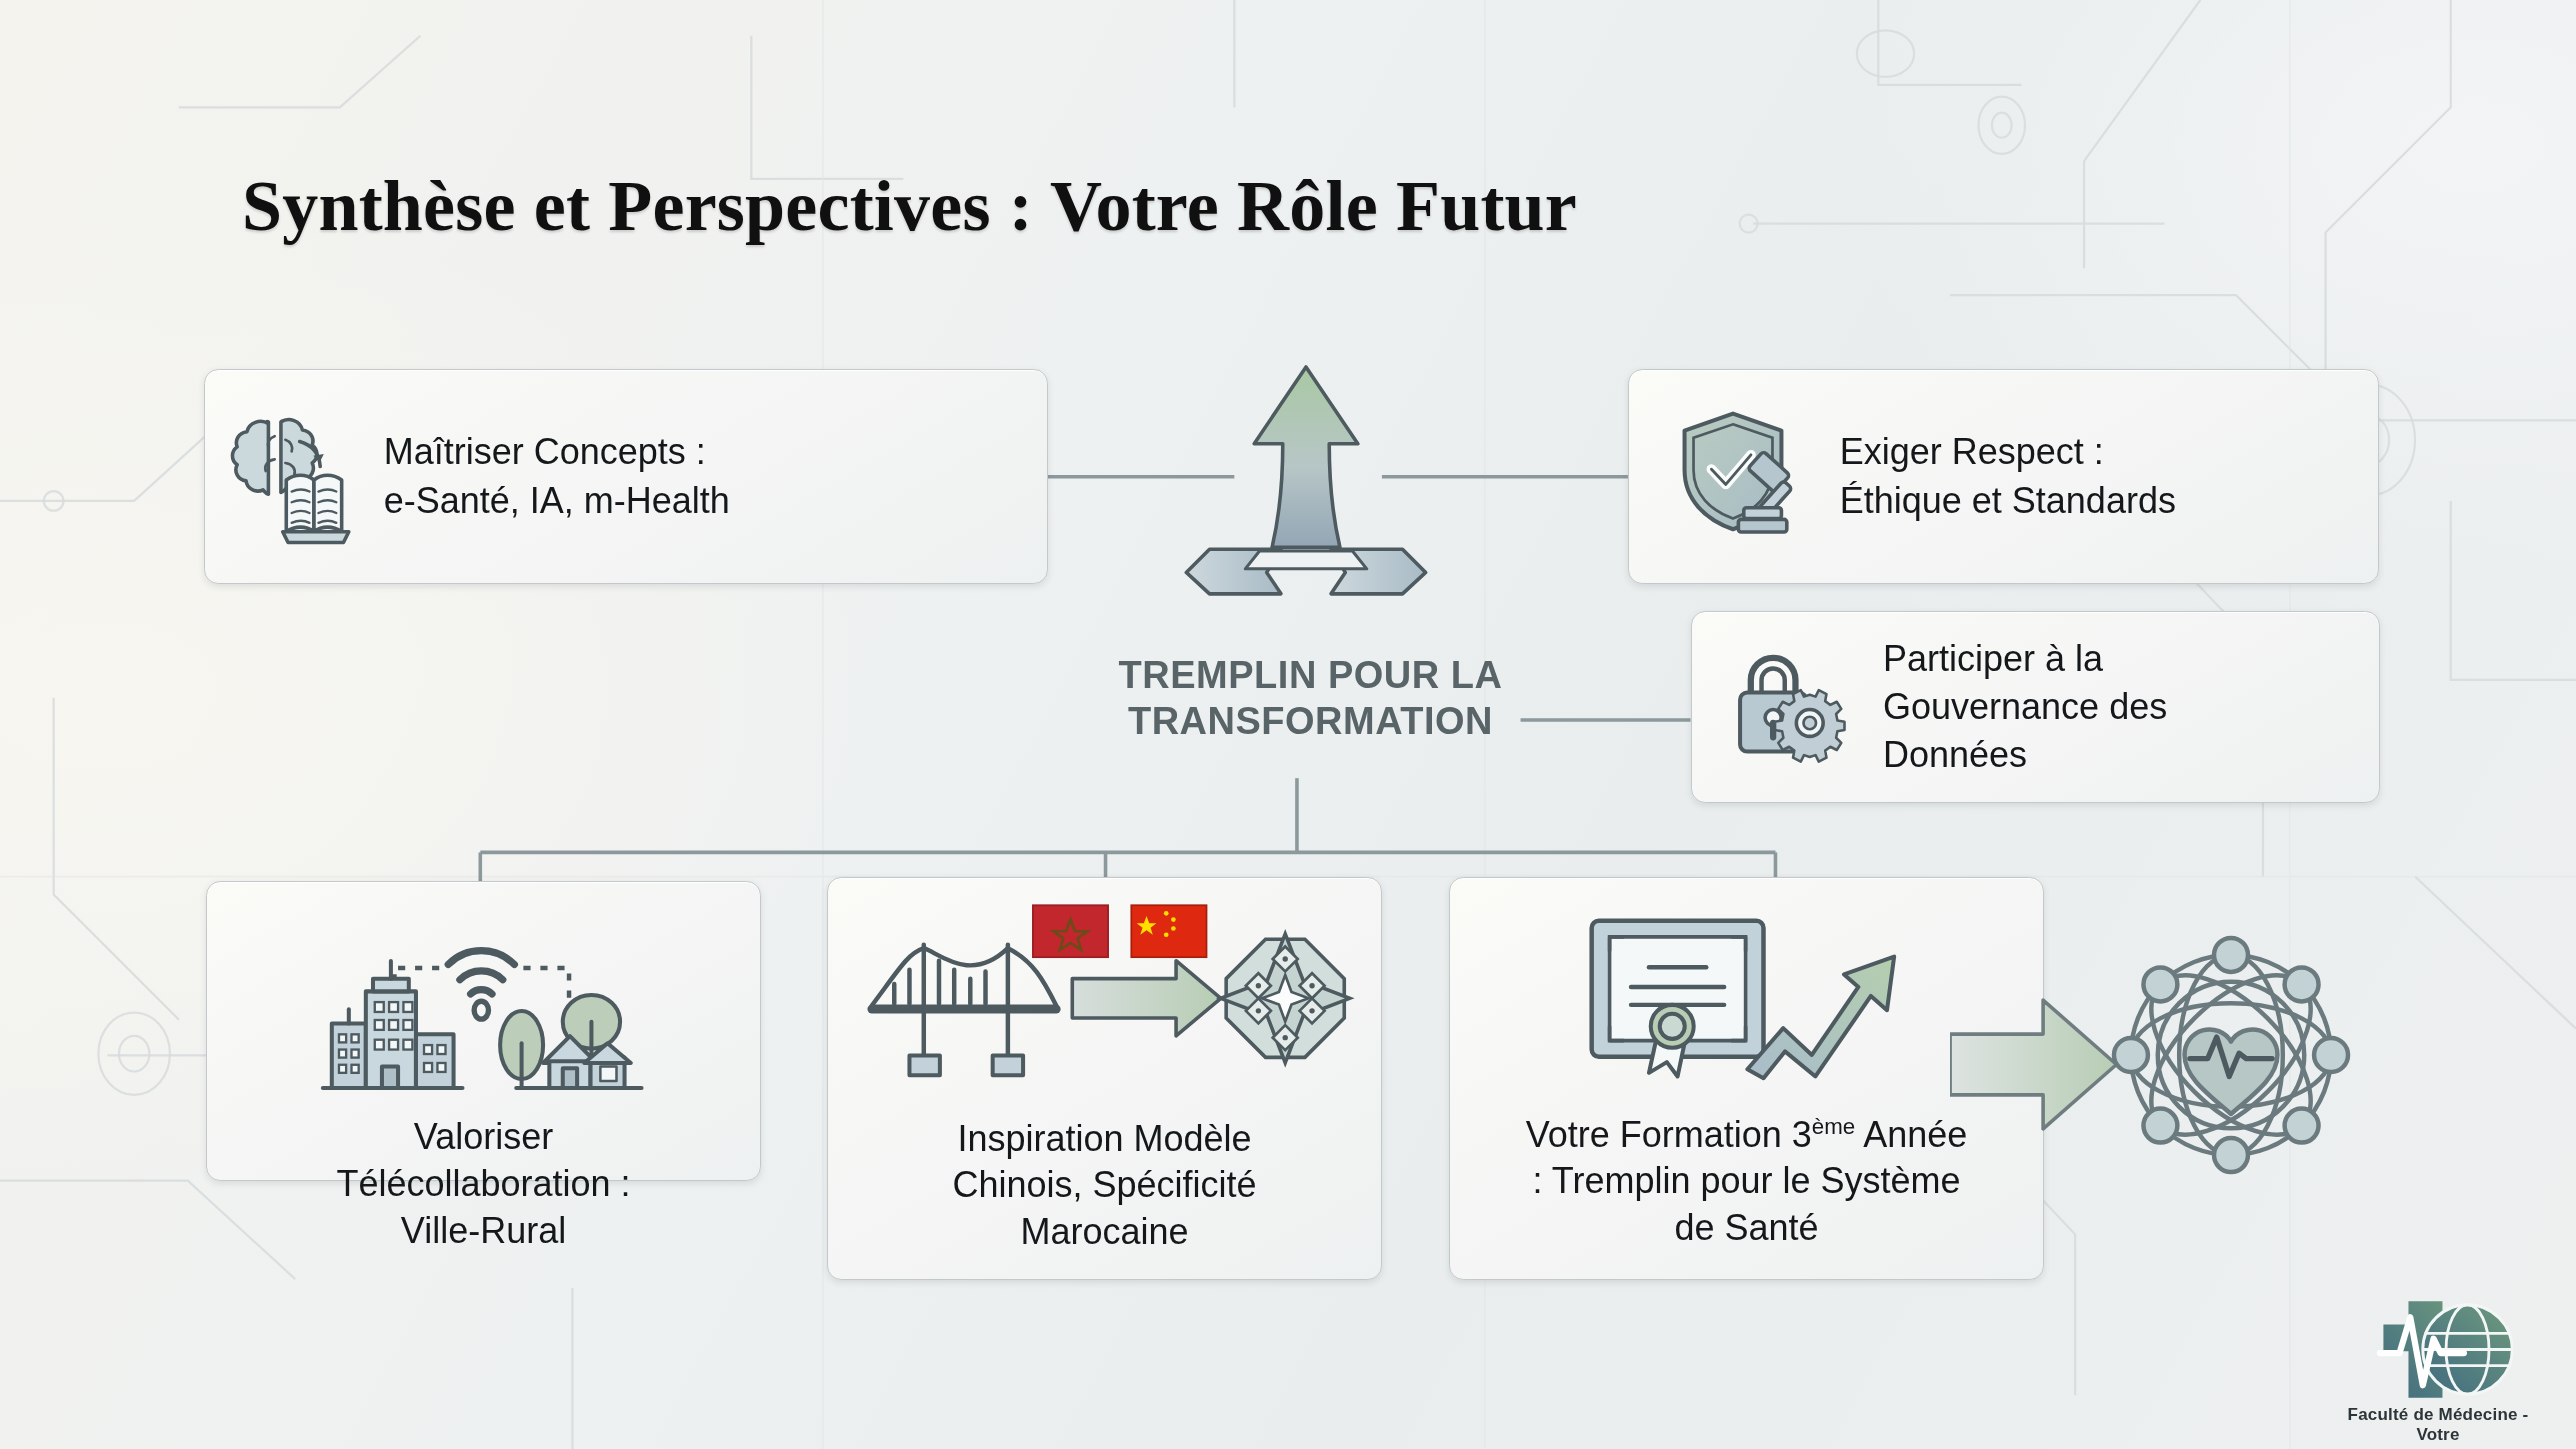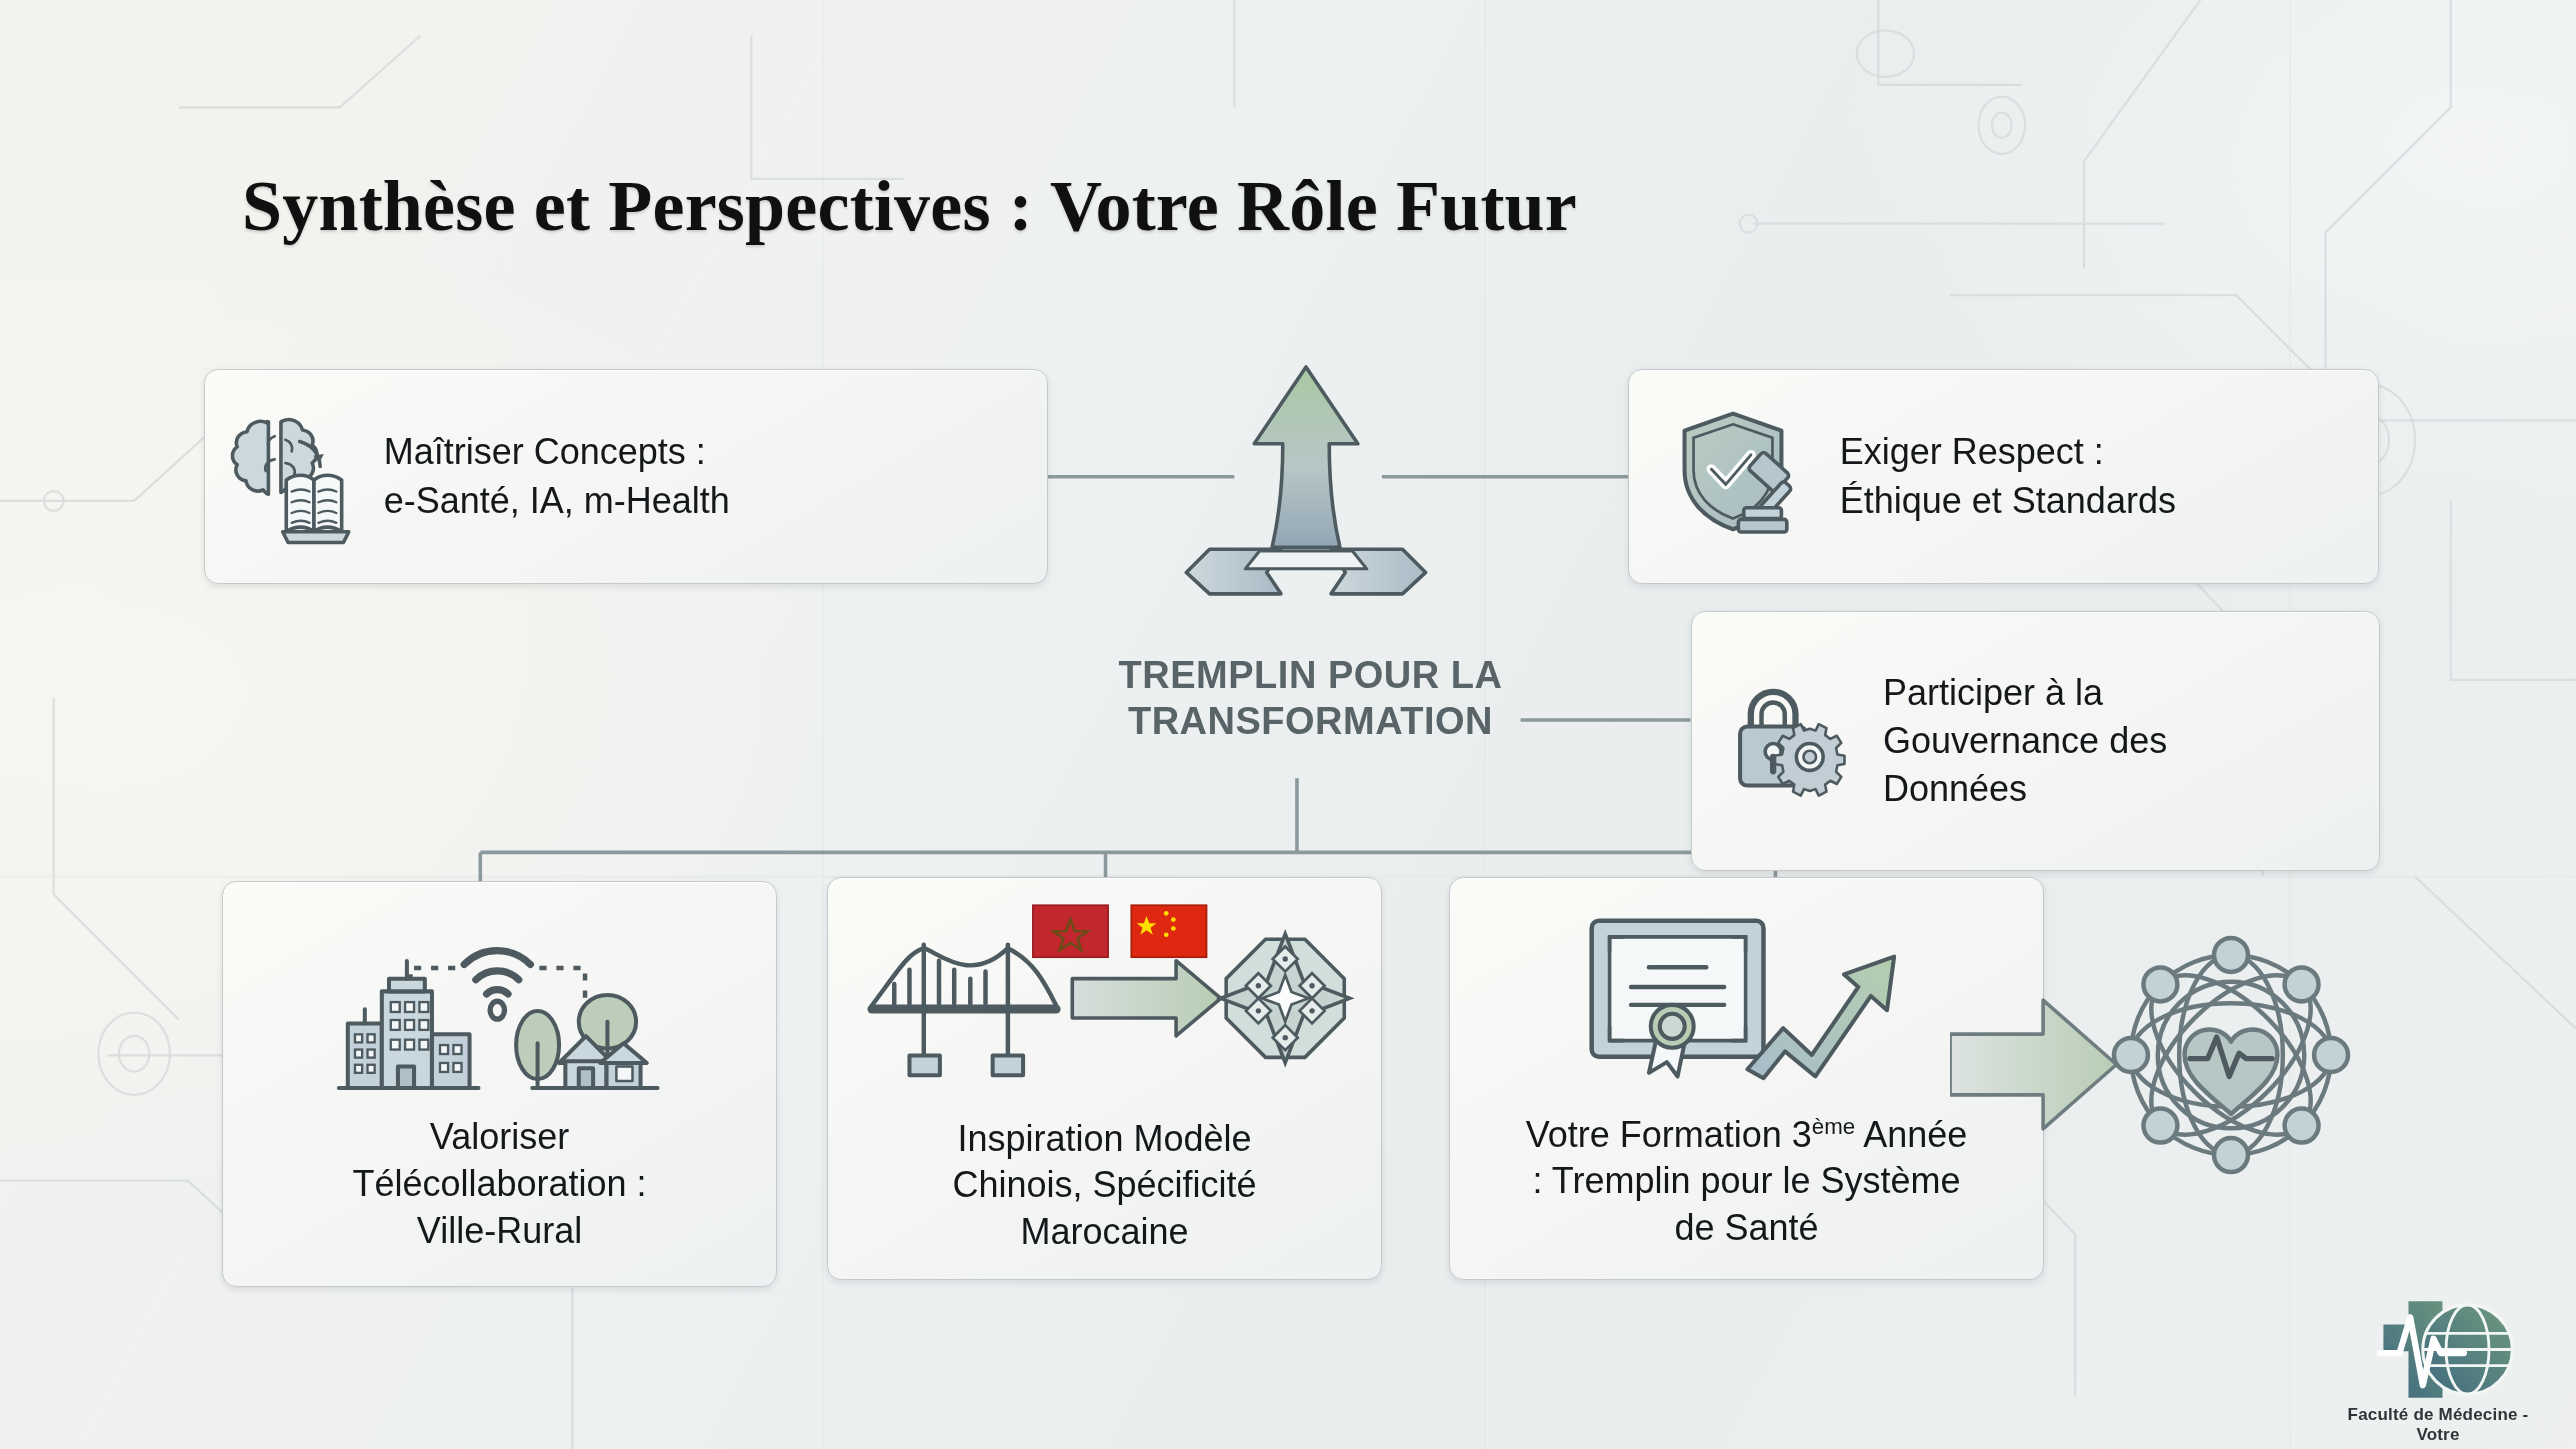--- a/index.html
+++ b/index.html
@@ -174,21 +174,21 @@
           </g>
         </svg>
       </span>
       <div>
         <div class="card-txt">Exiger Respect :</div>
         <div class="card-txt">Éthique et Standards</div>
       </div>
     </div>
   </div>
 
-  <div class="card" style="left:1691px;top:611px;width:689px;height:260px;">
+  <div class="card" style="left:1691px;top:611px;width:689px;height:192px;">
     <div class="card-row" style="padding-left:32px;gap:25px;">
       <span class="ic">
         <svg width="134" height="134" viewBox="0 0 150 150" xmlns="http://www.w3.org/2000/svg">
           <path d="M30 62V46a25 25 0 0150 0v16" fill="none" stroke="#4d5a5f" stroke-width="7"></path>
           <path d="M42 62V46a13 13 0 0126 0v16" fill="none" stroke="#4d5a5f" stroke-width="5"></path>
           <rect x="18" y="60" width="74" height="66" rx="8" fill="#b9c9d2" stroke="#4d5a5f" stroke-width="4.5"></rect>
           <circle cx="55" cy="88" r="9" fill="#f3f6f7" stroke="#4d5a5f" stroke-width="4"></circle>
           <path d="M55 94v16" stroke="#4d5a5f" stroke-width="7" stroke-linecap="round"></path>
           <g transform="translate(96,94)">
             <g fill="#c2ced5" stroke="#4d5a5f" stroke-width="4" stroke-linejoin="round">
@@ -223,21 +223,21 @@
     <path d="M152 214 L72 214 L46 240 L72 264 L152 264 L136 240 Z" fill="url(#wingL)" stroke="#4d5a5f" stroke-width="4" stroke-linejoin="round"></path>
     <path d="M208 214 L288 214 L314 240 L288 264 L208 264 L224 240 Z" fill="url(#wingL)" stroke="#4d5a5f" stroke-width="4" stroke-linejoin="round"></path>
     <path d="M128 216 L232 216 L248 236 L112 236 Z" fill="#eef2f3" stroke="#4d5a5f" stroke-width="3.4" stroke-linejoin="round"></path>
   </svg>
 
   <div class="hub-label">
     <div>TREMPLIN POUR LA</div>
     <div>TRANSFORMATION</div>
   </div>
 
-  <div class="card" style="left:222px;top:881px;width:555px;height:406px;">
+  <div class="card" style="left:206px;top:881px;width:555px;height:300px;">
     <div class="card-col">
       <span class="ic">
         <svg width="376" height="188" viewBox="0 0 420 210" xmlns="http://www.w3.org/2000/svg">
           <g stroke="#4d5a5f" stroke-width="8" fill="none" stroke-linecap="round">
             <path d="M170 62a52 52 0 0174 0"></path>
             <path d="M183 79a34 34 0 0148 0"></path>
             <path d="M195 95a17 17 0 0124 0"></path>
           </g>
           <ellipse cx="207" cy="113" rx="8" ry="10" fill="none" stroke="#4d5a5f" stroke-width="6"></ellipse>
           <g stroke="#4d5a5f" stroke-width="5" stroke-dasharray="8 11" fill="none">

